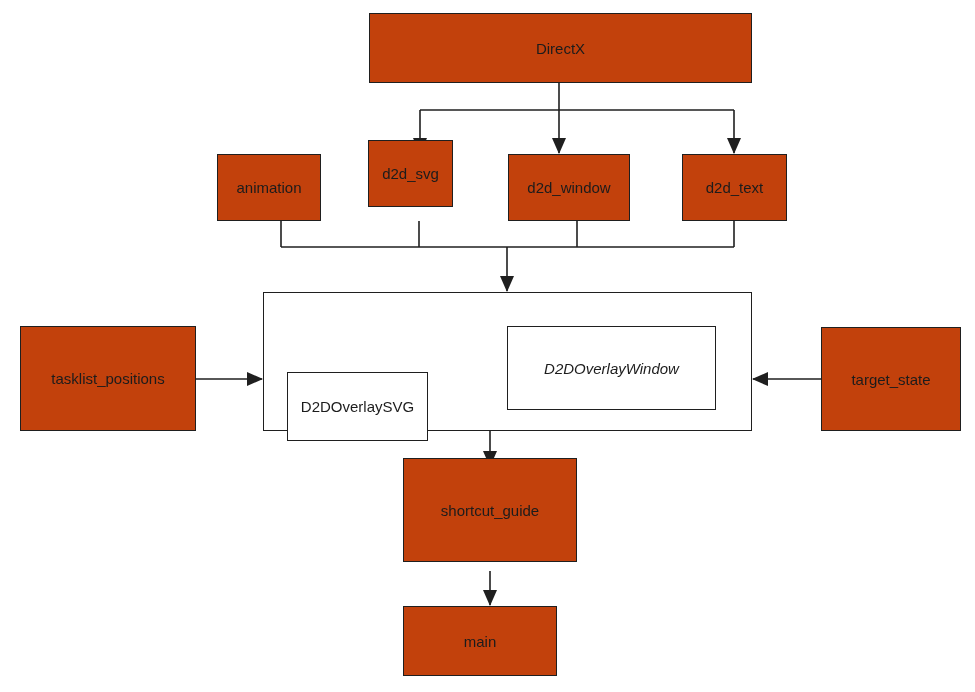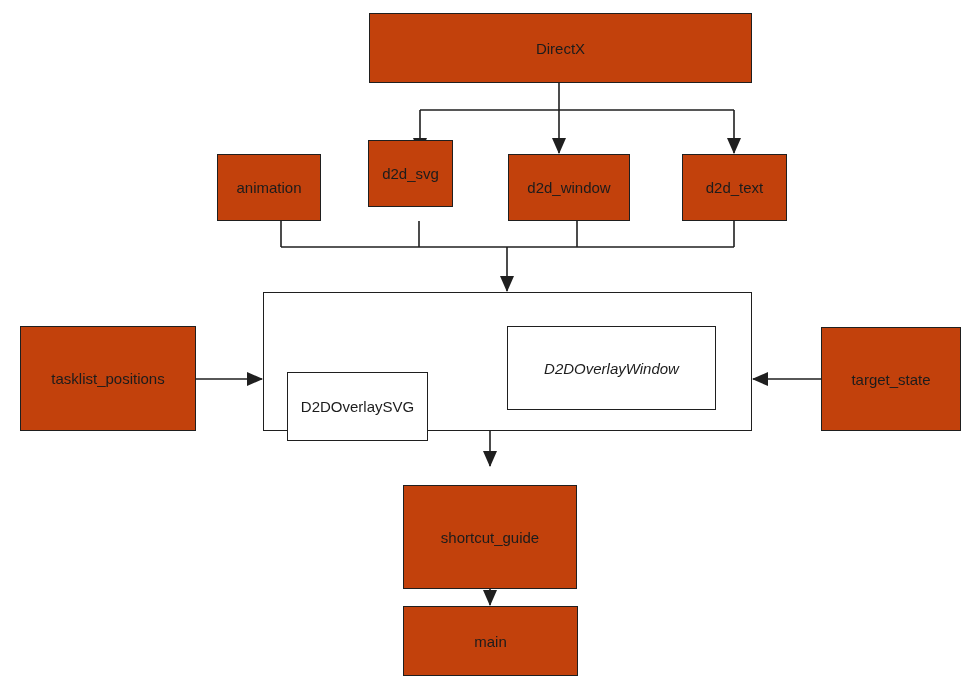--- a/index.html
+++ b/index.html
@@ -58,22 +58,22 @@
   .n-directx   { left: 369px; top: 13px;  width: 383px; height: 70px; }
   .n-animation { left: 217px; top: 154px; width: 104px; height: 67px; }
   .n-d2dsvg    { left: 368px; top: 140px; width: 85px; height: 67px; }
   .n-d2dwindow { left: 508px; top: 154px; width: 122px; height: 67px; }
   .n-d2dtext   { left: 682px; top: 154px; width: 105px; height: 67px; }
   .n-overlay   { left: 263px; top: 292px; width: 489px; height: 139px; }
   .n-osvg      { left: 23px;  top: 33px;  width: 141px; height: 69px; margin-top: 46px; }
   .n-owin      { left: 243px; top: 33px;  width: 209px; height: 84px; font-style: italic; }
   .n-tasklist  { left: 20px;  top: 326px; width: 176px; height: 105px; }
   .n-target    { left: 821px; top: 327px; width: 140px; height: 104px; }
-  .n-shortcut  { left: 403px; top: 485px; width: 174px; height: 104px; }
-  .n-main      { left: 403px; top: 606px; width: 175px; height: 70px; }
+  .n-shortcut  { left: 403px; top: 458px; width: 174px; height: 104px; }
+  .n-main      { left: 403px; top: 606px; width: 154px; height: 70px; }
 </style>
 </head>
 <body>
 
 <div class="canvas">
 
   <svg class="edge-layer" width="975" height="692" viewBox="0 0 975 692">
     <defs>
       <marker id="arrow" viewBox="0 0 16 14" refX="15" refY="7" markerWidth="16" markerHeight="14" markerUnits="userSpaceOnUse" orient="auto">
         <path d="M0,0 L16,7 L0,14 Z" fill="#1f1f1f"></path>

